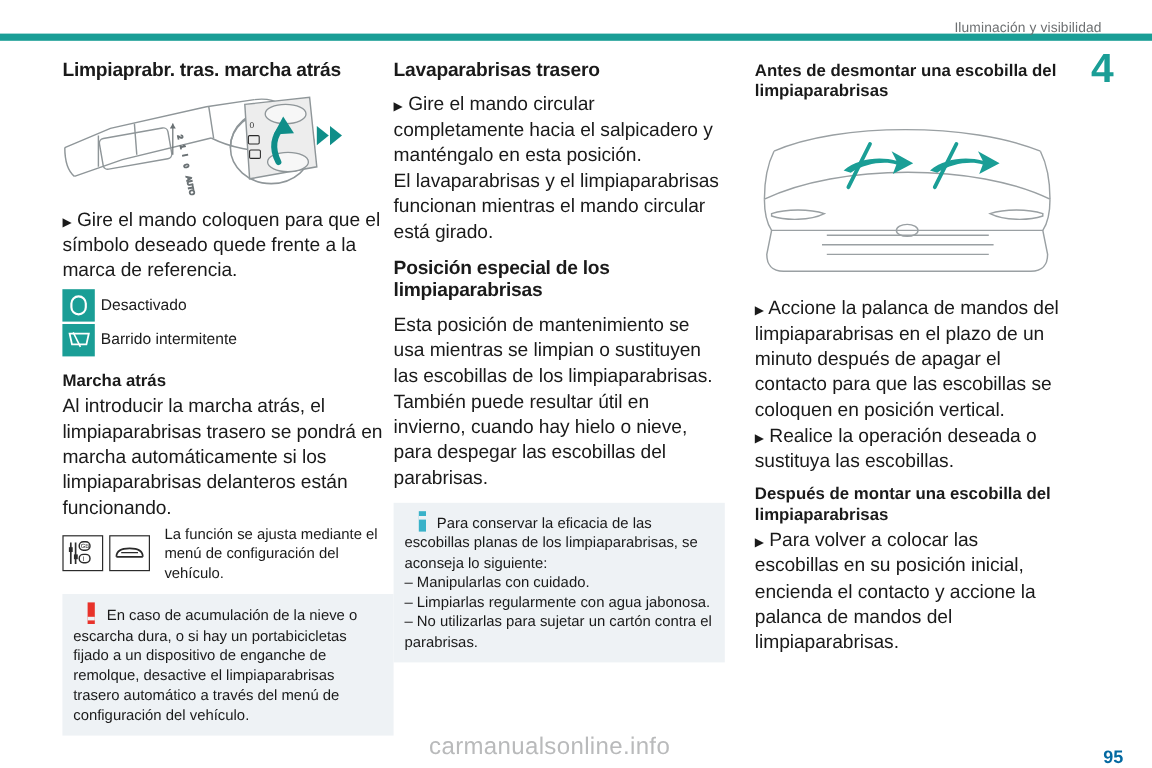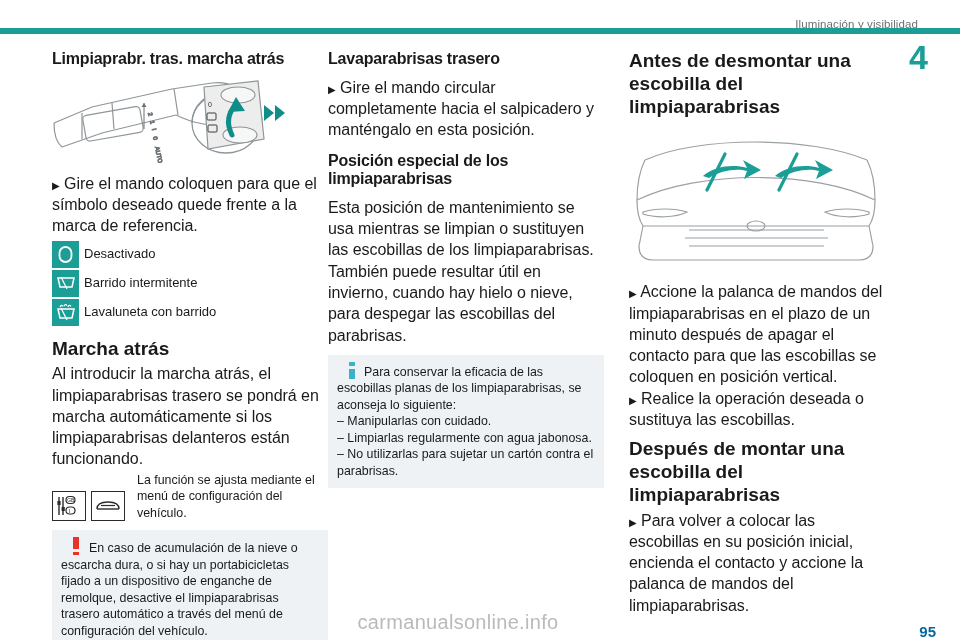--- a/index.html
+++ b/index.html
@@ -35,21 +35,21 @@
   }
   #col-left   { left:52px;  }
   #col-mid    { left:328px; }
   #col-right  { left:629px; width:255px; }
 
   h1.sect {
     font-size:16px; font-weight:bold; line-height:1.17;
     margin:0 0 8px 0; letter-spacing:-.2px;
   }
   h2.sub {
-    font-size:19px; font-weight:bold; line-height:1.2;
+    font-size:14px; font-weight:bold; line-height:1.2;
     margin:8px 0 3px 0;
   }
   p.body {
     font-size:16px; line-height:1.33; margin:0 0 0 0;
     letter-spacing:-.05px;
   }
   p.body + p.body { margin-top:0; }
   .arrow { font-size:11px; letter-spacing:0; }
   .arrow::before { content:"\25B6"; font-size:10px; }
 
@@ -88,21 +88,21 @@
     display:inline-block; width:6px; height:18px; background:#e8322a;
     vertical-align:-3px; margin-right:10px; margin-left:12px;
     position:relative;
   }
   .badge-excl::before{
     content:""; position:absolute; left:0; top:12px; width:6px; height:2.5px;
     background:#eef2f5;
   }
 
   
-  .menupath { display:flex; align-items:flex-end; margin-top:2px; }
+  .menupath { display:flex; align-items:center; margin-top:2px; }
   .menupath .glyphs { display:flex; flex:0 0 auto; margin-right:7px; }
   .menupath .mbox {
     width:34px; height:30px; border:1.2px solid #2b2b2b;
     display:flex; align-items:center; justify-content:center;
     margin-right:5px; background:#fff;
   }
   .menupath .mtext { font-size:12.4px; line-height:1.33; }
 
   
   #watermark {
@@ -195,30 +195,20 @@
     <div class="icon-row">
       <div class="tealbox">
         <svg width="20" height="18" viewBox="0 0 20 18">
           <path d="M2 4 H18 L16 13 H4 Z" fill="none" stroke="#fff" stroke-width="1.5"></path>
           <path d="M5 3 L11 15" stroke="#fff" stroke-width="1.3" fill="none"></path>
         </svg>
       </div>
       <div class="icon-label">Barrido intermitente</div>
     </div>
 
-    <div class="icon-row">
-      <div class="tealbox">
-        <svg width="20" height="20" viewBox="0 0 20 20">
-          <path d="M2 7 H18 L16 16 H4 Z" fill="none" stroke="#fff" stroke-width="1.5"></path>
-          <path d="M5 6 L11 18" stroke="#fff" stroke-width="1.3" fill="none"></path>
-          <path d="M4 5 q1.4 -3 3 -0.6 M8 4.3 q1.4 -3 3 -0.6 M12 5 q1.4 -3 3 -0.6" stroke="#fff" stroke-width="1.2" fill="none"></path>
-        </svg>
-      </div>
-      <div class="icon-label">Lavaluneta con barrido</div>
-    </div>
   </div>
 
   <h2 class="sub">Marcha atrás</h2>
   <p class="body">Al introducir la marcha atrás, el limpiaparabrisas trasero se pondrá en marcha automáticamente si los limpiaparabrisas delanteros están funcionando.</p>
 
   <div class="menupath">
     <div class="glyphs">
       <div class="mbox">
         <svg width="26" height="22" viewBox="0 0 26 22">
           <g stroke="#2b2b2b" stroke-width="1.4" fill="none">
@@ -246,20 +236,21 @@
   <div class="note">
     <p class="first"><span class="badge-excl"></span><span>En caso de acumulación de la nieve o escarcha dura, o si hay un portabicicletas fijado a un dispositivo de enganche de remolque, desactive el limpiaparabrisas trasero automático a través del menú de configuración del vehículo.</span></p>
   </div>
 </div>
 
 <div class="col" id="col-mid">
 
   <h1 class="sect">Lavaparabrisas trasero</h1>
 
   <p class="body"><span class="arrow"></span> <span>Gire el mando circular completamente hacia el salpicadero y manténgalo en esta posición.</span></p>
+  <p class="body">El lavaparabrisas y el limpiaparabrisas funcionan mientras el mando circular está girado.</p>
 
   <h1 class="sect" style="margin-top:11px">Posición especial de los limpiaparabrisas</h1>
   <p class="body">Esta posición de mantenimiento se usa mientras se limpian o sustituyen las escobillas de los limpiaparabrisas. También puede resultar útil en invierno, cuando hay hielo o nieve, para despegar las escobillas del parabrisas.</p>
 
   <div class="note">
     <p class="first"><span class="badge-i"></span><span>Para conservar la eficacia de las escobillas planas de los limpiaparabrisas, se aconseja lo siguiente:</span></p>
     <p>– Manipularlas con cuidado.</p>
     <p>– Limpiarlas regularmente con agua jabonosa.</p>
     <p>– No utilizarlas para sujetar un cartón contra el parabrisas.</p>
   </div>

